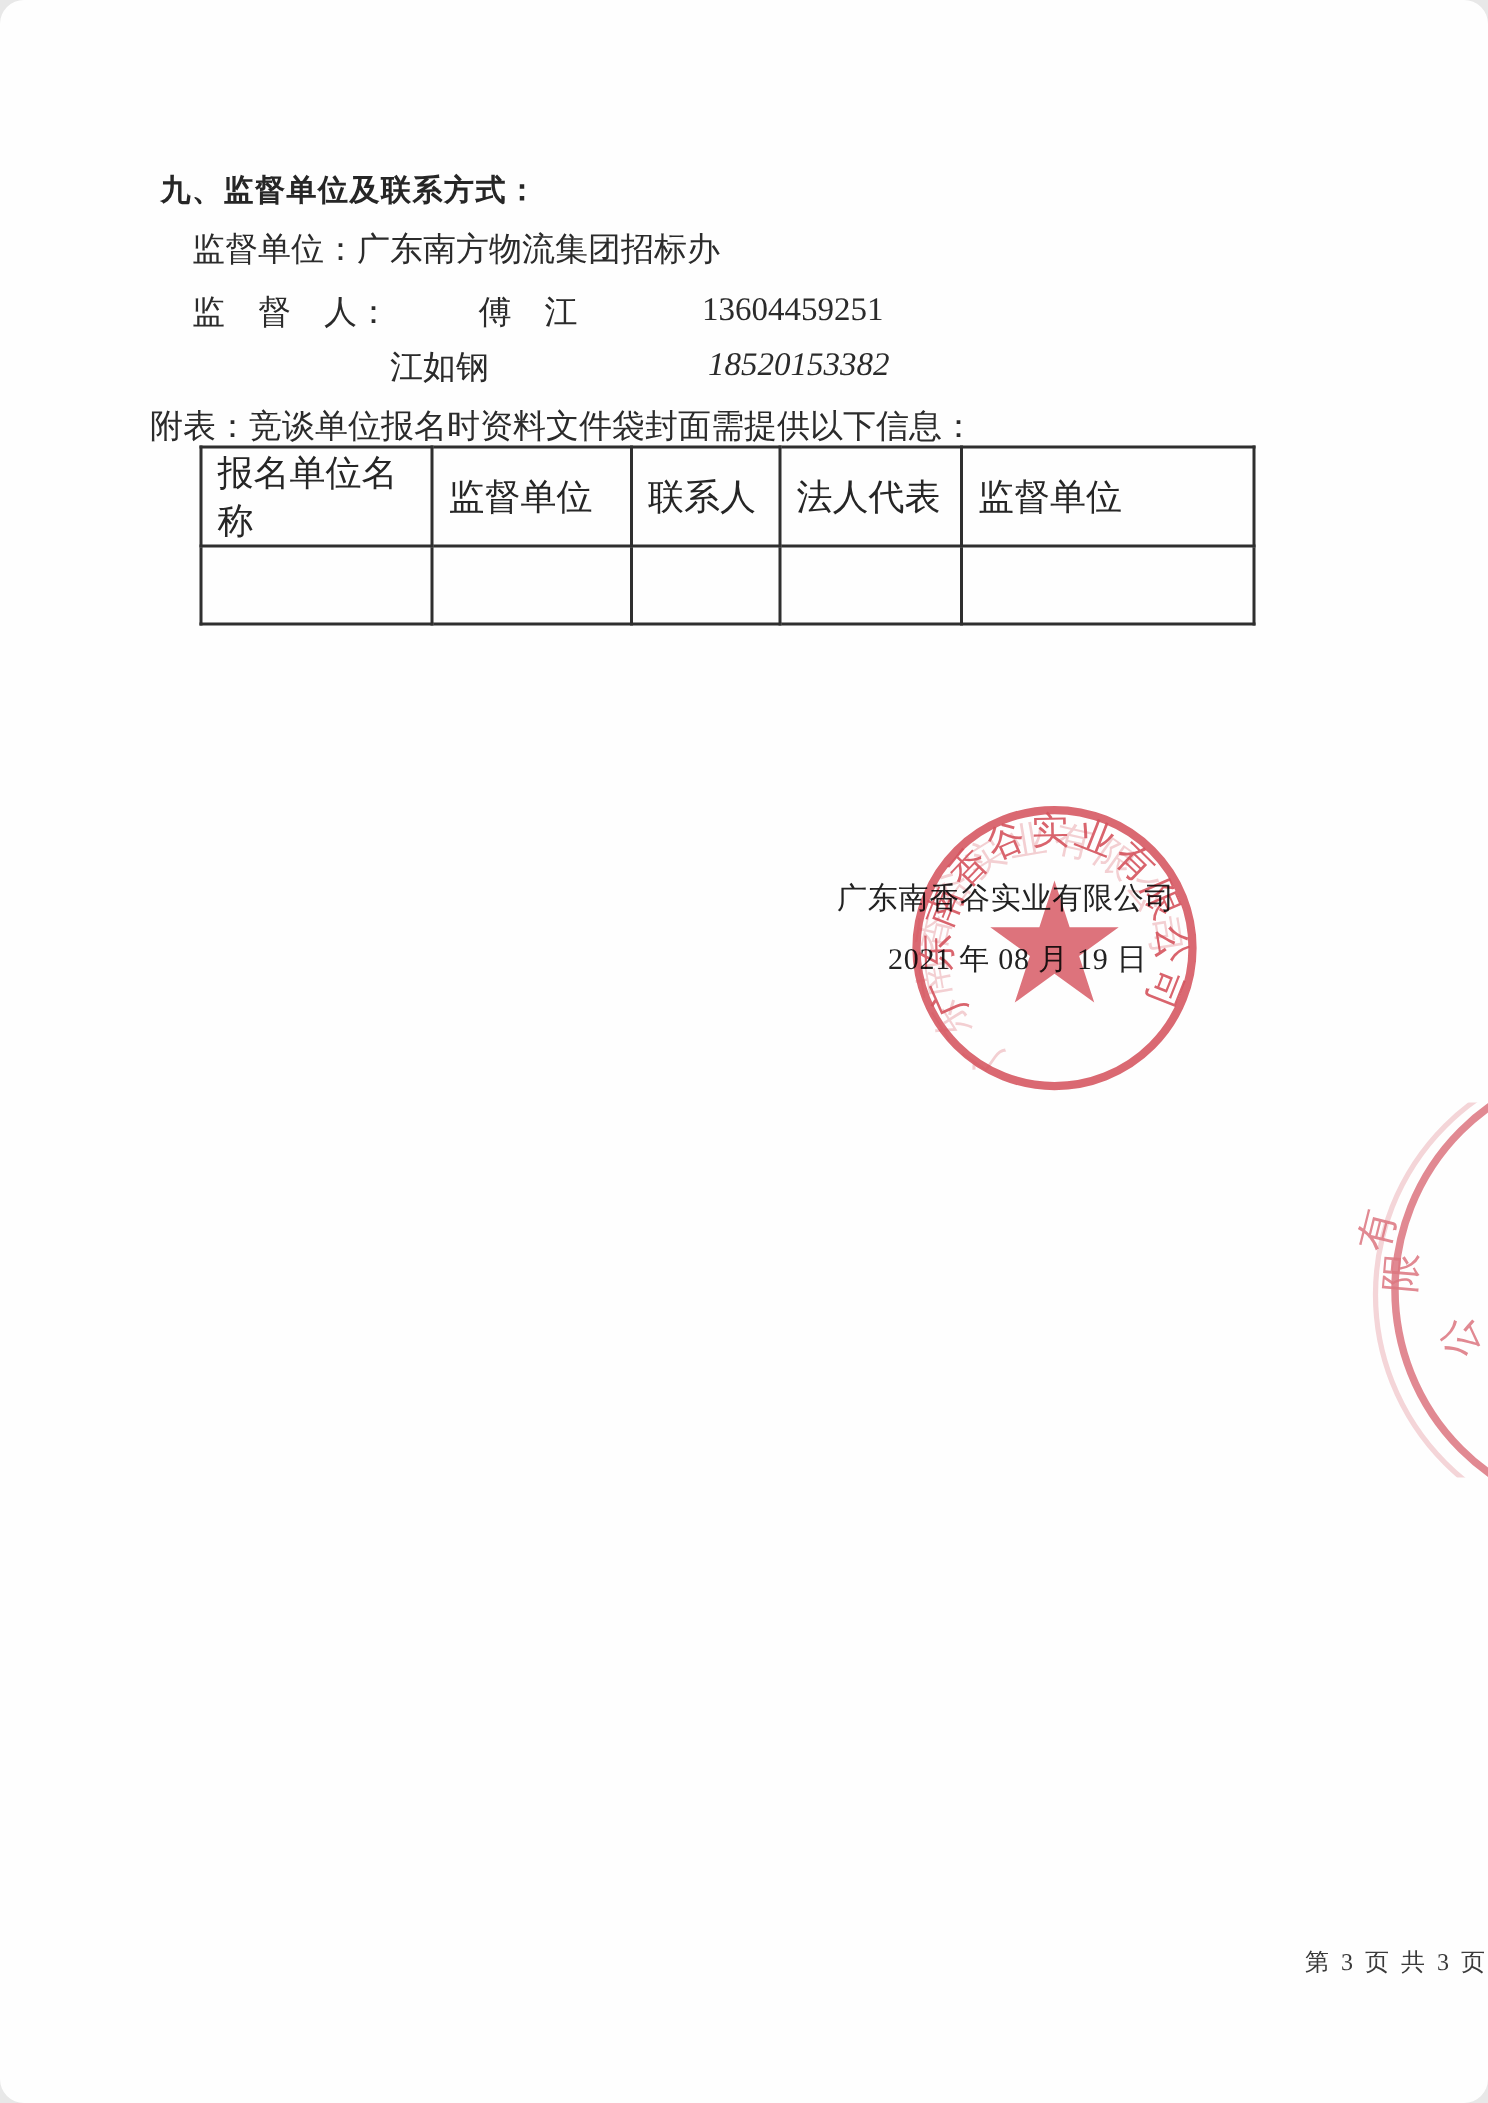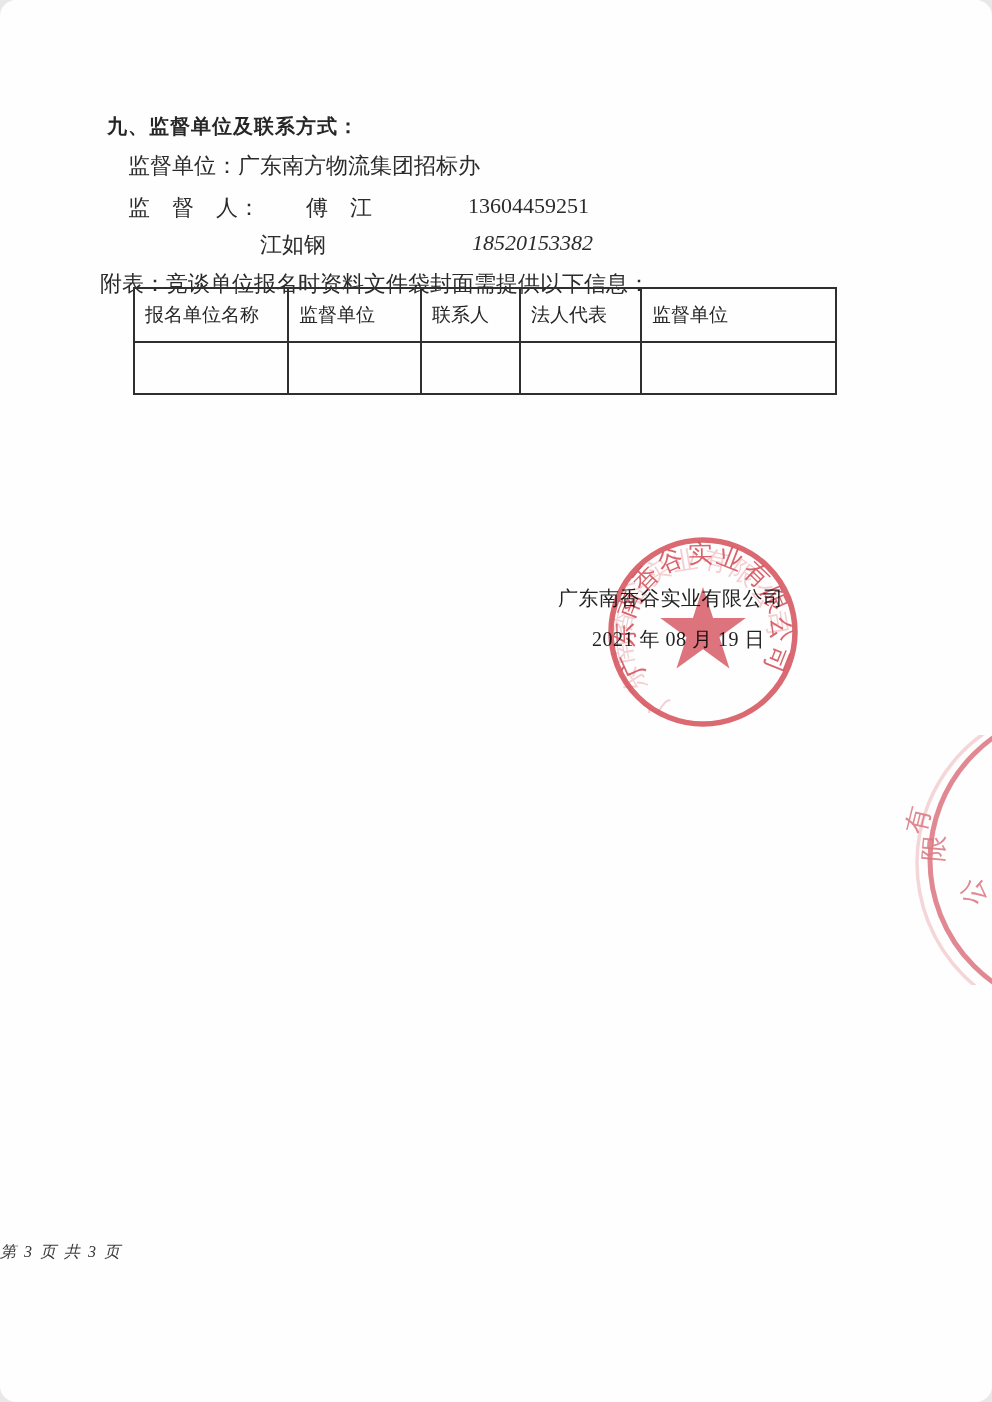--- a/index.html
+++ b/index.html
@@ -10,23 +10,23 @@
     background:#fefefe;
     overflow:hidden;
     font-family:"Liberation Serif","DejaVu Serif",serif;
     color:#2c2c2c;
     border-radius:16px;
   }
   .abs{position:absolute;white-space:nowrap;}
   .heading{font-size:20px;font-weight:700;letter-spacing:1px;color:#262626;}
   .bodyline{font-size:22px;color:#2b2b2b;}
   .doc-table{
-    position:absolute;left:133px;top:287px;
+    position:absolute;left:133px;top:297px;
     border-collapse:collapse;table-layout:fixed;
-    font-size:19px;color:#262626;
+    font-size:24px;color:#262626;
   }
   .doc-table th,.doc-table td{
     border:2px solid #2f2f2f;
     font-weight:400;text-align:left;
     padding:0 0 0 10px;vertical-align:middle;
   }
   .doc-table th{height:52px;}
   .doc-table td{height:50px;}
   .sig{font-size:20px;letter-spacing:0.5px;color:#222;}
   .footer{font-size:16px;letter-spacing:2px;color:#3a3a3a;}
@@ -35,21 +35,21 @@
 </head>
 <body>
 
 <div class="page">
 
   <div class="abs heading" style="left:107px;top:113px;">九、监督单位及联系方式：</div>
 
   <div class="abs bodyline" style="left:128px;top:151px;">监督单位：广东南方物流集团招标办</div>
 
   <div class="abs bodyline" style="left:128px;top:193px;">监　督　人：</div>
-  <div class="abs bodyline" style="left:306px;top:193px;">傅　江</div>
+  <div class="abs bodyline" style="left:319px;top:193px;">傅　江</div>
   <div class="abs bodyline" style="left:468px;top:193px;">13604459251</div>
 
   <div class="abs bodyline" style="left:260px;top:230px;">江如钢</div>
   <div class="abs bodyline" style="left:472px;top:230px;font-style:italic;">18520153382</div>
 
   <div class="abs bodyline" style="left:100px;top:269px;">附表：竞谈单位报名时资料文件袋封面需提供以下信息：</div>
 
   <table class="doc-table">
     <colgroup>
       <col style="width:154px">
@@ -105,15 +105,15 @@
       <circle cx="220" cy="125" r="150" stroke-width="5" opacity="0.85"></circle>
       <circle cx="216" cy="128" r="159" stroke-width="3.5" opacity="0.3"></circle>
     </g>
     <g fill="#dd7680" opacity="0.85" font-size="27" text-anchor="middle" font-family="Liberation Serif, DejaVu Serif, serif">
       <text x="57" y="95" transform="rotate(-76 57 85)">有</text>
       <text x="73" y="123" transform="rotate(-85 73 113)">限</text>
       <text x="112" y="167" transform="rotate(-107 112 157)">公</text>
     </g>
   </svg>
 
-  <div class="abs footer" style="left:0;right:0;top:1242px;text-align:left;position:absolute;font-style:italic;">第 3 页 共 3 页</div>
+  <div class="abs footer" style="left:0;right:0;top:1298px;text-align:right;position:absolute;">第 3 页 共 3 页</div>
 
 </div>
 
 </body></html>

